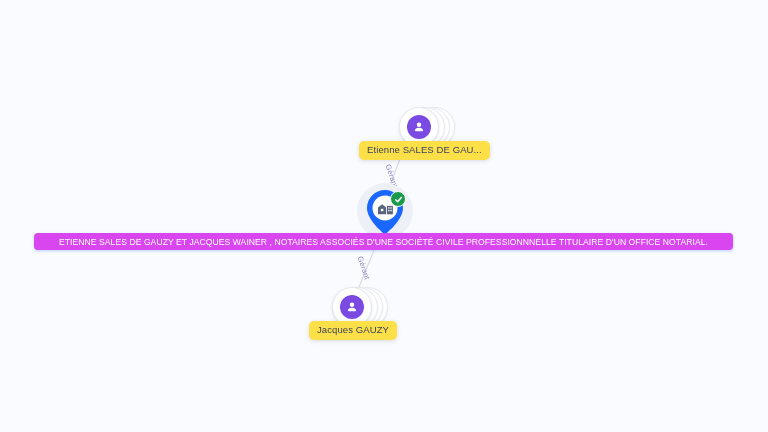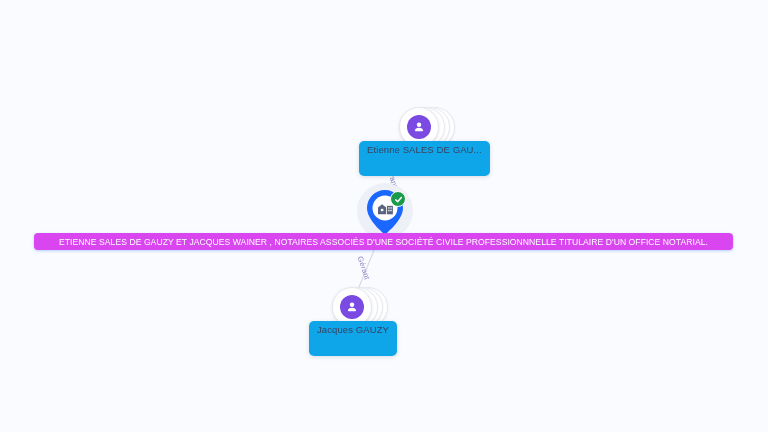--- a/index.html
+++ b/index.html
@@ -91,26 +91,26 @@
     background: #7b4ae2;
     display: flex;
     align-items: center;
     justify-content: center;
   }
   .avatar-circle svg { display: block; }
 
   
   .node-label {
     position: absolute;
-    background: #0ea5e9;
+    background: #fde047;
     border-radius: 5px;
     box-shadow: 0 1px 4px rgba(40,50,90,0.16);
     font-size: 9.5px;
     color: #3a4260;
-    padding: 4px 8px 21px 8px;
+    padding: 4px 8px 5px 8px;
     white-space: nowrap;
     line-height: 1;
     letter-spacing: .1px;
   }
 
   
   .company-node {
     position: absolute;
     left: 357px;
     top: 183px;

